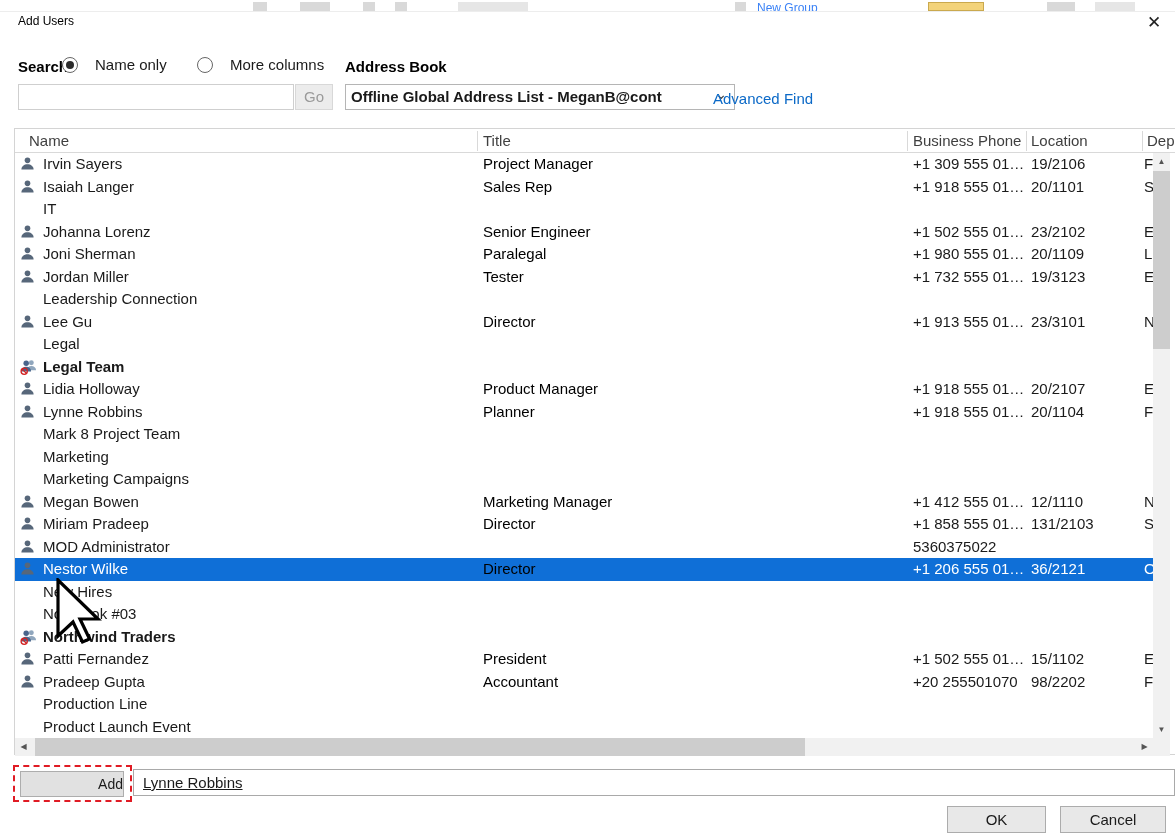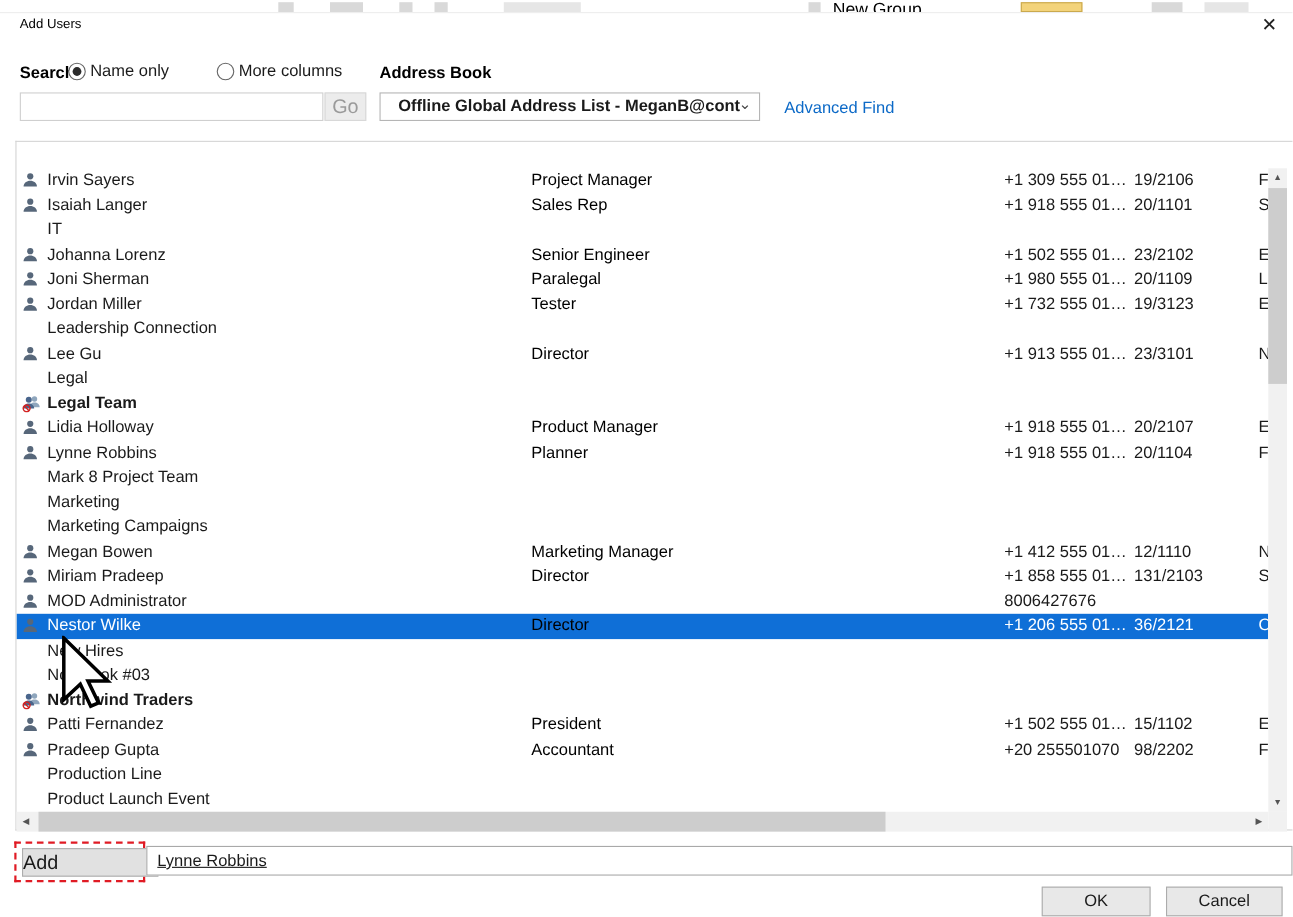--- a/index.html
+++ b/index.html
@@ -5,34 +5,34 @@
   * { margin:0; padding:0; box-sizing:border-box; }
   html,body { width:1175px; height:834px; }
   body {
     font-family:"Liberation Sans",sans-serif;
     background:#ffffff; color:#1a1a1a;
     position:relative; overflow:hidden; font-size:15px;
   }
   
   .top-strip { position:absolute; left:0; top:0; width:1175px; height:12px; overflow:hidden; background:#fff; border-bottom:1px solid #ededed; }
   .frag { position:absolute; top:2px; height:9px; background:#d9d9d9; }
-  .frag-text { position:absolute; top:1px; font-size:16px; color:#000000; white-space:nowrap; background:none; height:auto; }
+  .frag-text { position:absolute; top:1px; font-size:12px; color:#3b82f6; white-space:nowrap; background:none; height:auto; }
   .frag-yellow { background:#f3d37a; border:1px solid #caa94e; }
   
   .title { position:absolute; left:18px; top:14px; font-size:12px; color:#000; }
   .close-btn { position:absolute; right:10px; top:12px; width:22px; height:22px; text-align:center; line-height:22px; font-size:17px; color:#222; cursor:pointer; }
   
   .lbl-bold { font-weight:bold; font-size:15px; color:#000; position:absolute; top:58px; }
-  .radio { position:absolute; top:56px; display:flex; align-items:center; gap:4px; cursor:default; }
+  .radio { position:absolute; top:56px; display:flex; align-items:center; gap:17px; cursor:default; }
   .rb { width:16px; height:16px; border:1px solid #666; border-radius:50%; background:#fff; position:relative; flex:none; }
   .rb.checked::after { content:""; position:absolute; inset:3px; border-radius:50%; background:#2b2b2b; }
   
   .search-input { position:absolute; left:18px; top:84px; width:276px; height:26px; border:1px solid #cfcfcf; font:15px "Liberation Sans",sans-serif; padding:0 6px; }
-  .go-btn { position:absolute; left:295px; top:84px; width:38px; height:26px; background:#ececec; border:1px solid #d8d8d8; color:#9a9a9a; font-size:18px; text-align:center; line-height:24px; }
-  .ab-select { position:absolute; left:345px; top:84px; width:346px; height:26px; border:1px solid #b5b5b5; background:#fff; font-weight:bold; font-size:15px; line-height:24px; padding:0 24px 0 16px; white-space:nowrap; overflow:hidden; cursor:default; }
+  .go-btn { position:absolute; left:295px; top:84px; width:38px; height:26px; background:#ececec; border:1px solid #d8d8d8; color:#9a9a9a; font-size:15px; text-align:center; line-height:24px; }
+  .ab-select { position:absolute; left:345px; top:84px; width:390px; height:26px; border:1px solid #b5b5b5; background:#fff; font-weight:bold; font-size:15px; line-height:24px; padding:0 24px 0 5px; white-space:nowrap; overflow:hidden; cursor:default; }
   .ab-chevron { position:absolute; right:7px; top:-3px; font-weight:normal; color:#444; font-size:14px; }
   .adv-find { position:absolute; left:713px; top:90px; color:#0b69c7; font-size:15px; cursor:pointer; }
   
   .table { position:absolute; left:14px; top:128px; width:1161px; height:627px; border-left:1px solid #d4d4d4; border-top:1px solid #d4d4d4; border-bottom:1px solid #d4d4d4; background:#fff; }
   .thead { position:absolute; left:0; top:0; width:100%; height:24px; border-bottom:1px solid #d9d9d9; color:#3f3f3f; }
   .th { position:absolute; top:3px; font-size:15px; white-space:nowrap; }
   .th-sep { position:absolute; top:2px; width:1px; height:20px; background:#d9d9d9; }
   .tbody { position:absolute; left:0; top:24px; width:1138px; height:585px; overflow:hidden; }
   .row { position:relative; width:1138px; height:22.5px; line-height:22.5px; white-space:nowrap; }
   .row.selected { background:#0f6fd7; color:#fff; }
@@ -51,21 +51,21 @@
   .vscroll .arr-down { bottom:0; }
   .vthumb { position:absolute; left:0; top:18px; width:17px; height:178px; background:#cdcdcd; }
   .hscroll { position:absolute; left:0; top:609px; width:1138px; height:18px; background:#f1f1f1; }
   .hscroll .arrow { position:absolute; top:0; width:17px; height:18px; font-size:8px; color:#555; text-align:center; line-height:18px; }
   .hscroll .arr-left { left:0; }
   .hscroll .arr-right { right:0; }
   .hthumb { position:absolute; left:20px; top:0; width:770px; height:18px; background:#cdcdcd; }
   .corner { position:absolute; left:1138px; top:609px; width:17px; height:18px; background:#f1f1f1; }
   
   .add-highlight { position:absolute; left:13px; top:765px; width:119px; height:37px; border:2px dashed #e01b24; pointer-events:none; }
-  .add-btn { position:absolute; left:20px; top:771px; width:124px; height:26px; background:#e1e1e1; border:1px solid #adadad; font-size:18px; text-align:left; line-height:24px; cursor:pointer; }
+  .add-btn { position:absolute; left:20px; top:771px; width:104px; height:26px; background:#e1e1e1; border:1px solid #adadad; font-size:14px; text-align:right; line-height:24px; cursor:pointer; }
   .members-box { position:absolute; left:133px; top:769px; width:1042px; height:27px; border:1px solid #a9a9a9; background:#fff; line-height:25px; padding:0 9px; font-size:15px; }
   .members-box span { text-decoration:underline; }
   .ok-btn, .cancel-btn { position:absolute; top:806px; height:27px; background:#e8e8e8; border:1px solid #acacac; font-size:15px; text-align:center; line-height:25px; cursor:pointer; }
   .ok-btn { left:947px; width:99px; }
   .cancel-btn { left:1060px; width:106px; }
   
   .cursor { position:absolute; left:56px; top:578px; z-index:50; pointer-events:none; }
 </style>
 </head>
 <body>
@@ -99,20 +99,31 @@
 
 <input class="search-input" value="" style="">
 <div class="go-btn">Go</div>
 <div class="ab-select">
   <span>Offline Global Address List - MeganB@cont</span>
   <span class="ab-chevron">⌄</span>
 </div>
 <a class="adv-find">Advanced Find</a>
 
 <div class="table">
+  <div class="thead">
+    <span class="th" style="left:14px">Name</span>
+    <span class="th" style="left:468px">Title</span>
+    <span class="th" style="left:898px">Business Phone</span>
+    <span class="th" style="left:1016px">Location</span>
+    <span class="th" style="left:1132px">Dep</span>
+    <span class="th-sep" style="left:462px"></span>
+    <span class="th-sep" style="left:892px"></span>
+    <span class="th-sep" style="left:1011px"></span>
+    <span class="th-sep" style="left:1127px"></span>
+  </div>
 
   <div class="tbody">
       <div class="row">
         <span class="cell icon"><svg viewBox="0 0 16 16" width="15" height="15">
             <circle cx="8" cy="4.6" r="3" fill="#57677a"></circle>
             <path d="M1.5 14.5c0-3.4 3-5.6 6.5-5.6s6.5 2.2 6.5 5.6z" fill="#57677a"></path>
           </svg></span>
         <span class="cell name">Irvin Sayers</span>
         <span class="cell title">Project Manager</span>
         <span class="cell phone">+1 309 555 01…</span>
@@ -281,21 +292,21 @@
         <span class="cell loc">131/2103</span>
         <span class="cell dept">S</span>
       </div>
       <div class="row">
         <span class="cell icon"><svg viewBox="0 0 16 16" width="15" height="15">
             <circle cx="8" cy="4.6" r="3" fill="#57677a"></circle>
             <path d="M1.5 14.5c0-3.4 3-5.6 6.5-5.6s6.5 2.2 6.5 5.6z" fill="#57677a"></path>
           </svg></span>
         <span class="cell name">MOD Administrator</span>
         <span class="cell title"></span>
-        <span class="cell phone">8006427676</span>
+        <span class="cell phone">5360375022</span>
         <span class="cell loc"></span>
         <span class="cell dept"></span>
       </div>
       <div class="row selected">
         <span class="cell icon"><svg viewBox="0 0 16 16" width="15" height="15">
             <circle cx="8" cy="4.6" r="3" fill="#57677a"></circle>
             <path d="M1.5 14.5c0-3.4 3-5.6 6.5-5.6s6.5 2.2 6.5 5.6z" fill="#57677a"></path>
           </svg></span>
         <span class="cell name">Nestor Wilke</span>
         <span class="cell title">Director</span>

